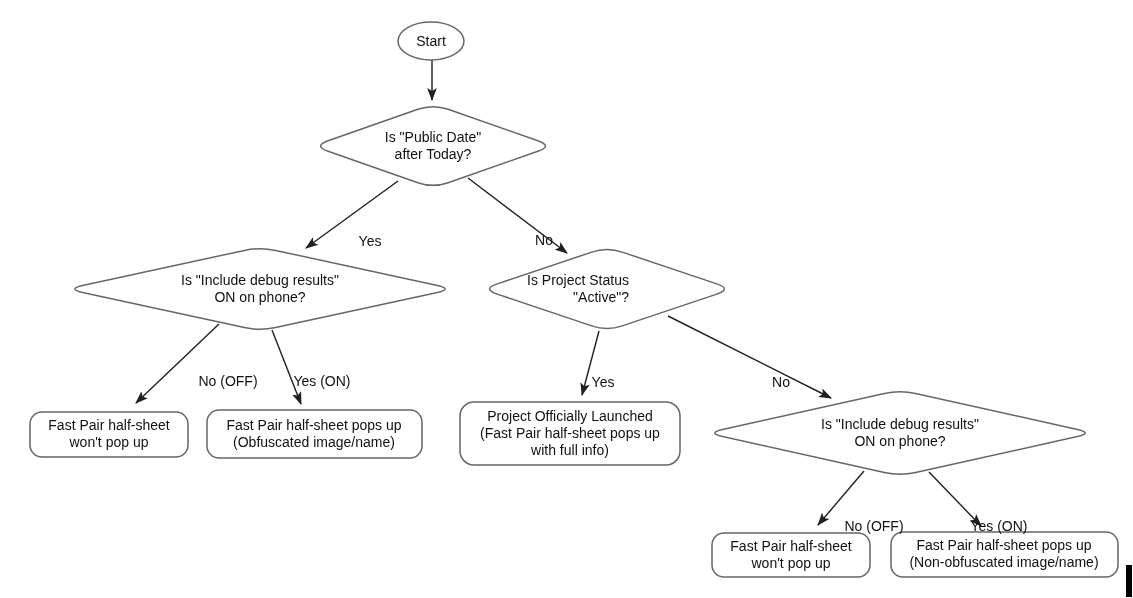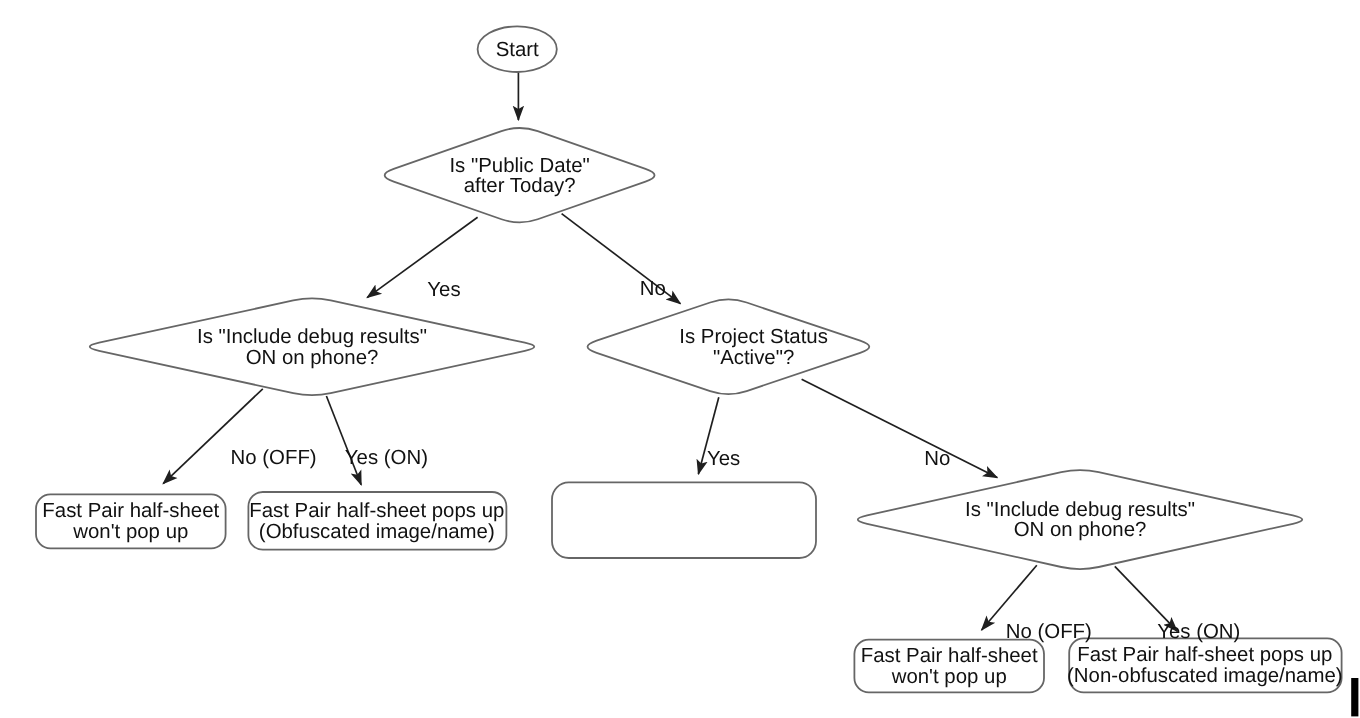--- a/index.html
+++ b/index.html
@@ -22,21 +22,21 @@
   .gfx { position: absolute; left: 0; top: 0; }
   .shape { fill: var(--shape-fill); stroke: var(--shape-border); stroke-width: 1.5; }
   .edge  { stroke: var(--arrow); stroke-width: 1.4; fill: none; }
   .caret { fill: #000000; stroke: none; }
   .lbl {
     position: absolute;
     transform: translate(-50%, -50%);
     width: max-content;
     max-width: 240px;
     text-align: center;
-    font-size: 17px;
+    font-size: 14px;
     line-height: 17px;
     white-space: pre-line;
     color: var(--text);
   }
   .edge-lbl { white-space: nowrap; margin-top: 20px; }
 </style>
 </head>
 <body>
 
 <div class="canvas">
@@ -75,28 +75,31 @@
     <rect class="shape" x="891" y="532" width="227" height="45" rx="12" ry="12"></rect>
 
     <rect class="caret" x="1126" y="565" width="6" height="32"></rect>
   </svg>
 
   <div class="lbl" style="left:431px; top:41px;">Start</div>
   <div class="lbl" style="left:433px; top:146px;">Is "Public Date"
 after Today?</div>
   <div class="lbl" style="left:260px; top:289px;">Is "Include debug results"
 ON on phone?</div>
-  <div class="lbl" style="left:628px; top:289px;">Is Project Status
+  <div class="lbl" style="left:578px; top:289px;text-align:right;">Is Project Status
 "Active"?</div>
   <div class="lbl" style="left:900px; top:433px;">Is "Include debug results"
 ON on phone?</div>
   <div class="lbl" style="left:109px; top:434px;">Fast Pair half-sheet
 won't pop up</div>
   <div class="lbl" style="left:314px; top:434px;">Fast Pair half-sheet pops up
 (Obfuscated image/name)</div>
+  <div class="lbl" style="left:570px; top:433px;">Project Officially Launched
+(Fast Pair half-sheet pops up
+with full info)</div>
   <div class="lbl" style="left:791px; top:555px;">Fast Pair half-sheet
 won't pop up</div>
   <div class="lbl" style="left:1004px; top:554px;">Fast Pair half-sheet pops up
 (Non-obfuscated image/name)</div>
 
   <div class="lbl edge-lbl" style="left:370px;  top:221px;">Yes</div>
   <div class="lbl edge-lbl" style="left:544px;  top:220px;">No</div>
   <div class="lbl edge-lbl" style="left:228px;  top:361px;">No (OFF)</div>
   <div class="lbl edge-lbl" style="left:322px;  top:361px;">Yes (ON)</div>
   <div class="lbl edge-lbl" style="left:603px;  top:362px;">Yes</div>

